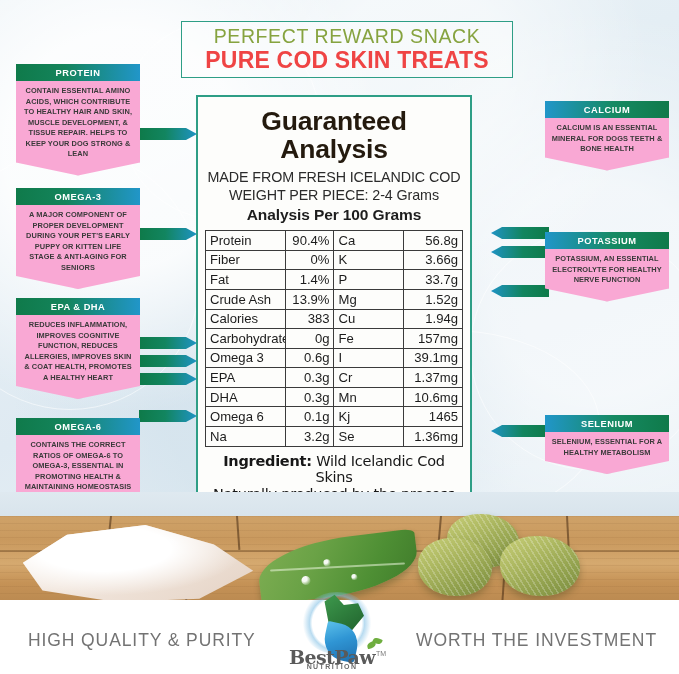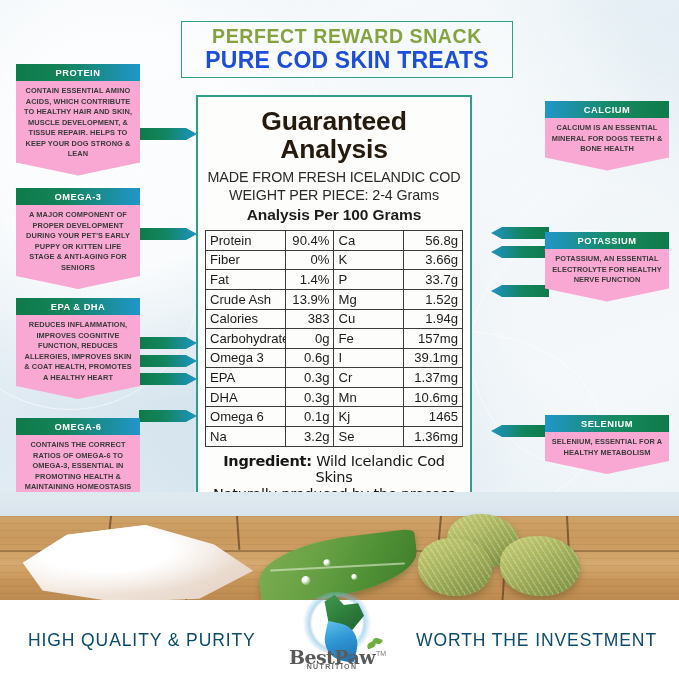--- a/index.html
+++ b/index.html
@@ -29,25 +29,25 @@
   }
 
   
   .title-box {
     position:absolute; left:181px; top:21px; width:332px; height:57px;
     border:1.5px solid #2e9e86;
     background:rgba(255,255,255,.30);
     display:flex; flex-direction:column; align-items:center; justify-content:center;
   }
   .title-top {
-    font-size:19.5px; letter-spacing:.6px; color:#86a33f; font-weight:700;
+    font-size:19.5px; letter-spacing:.6px; color:#86a33f; font-weight:400;
     line-height:1; padding-bottom:3px;
   }
   .title-main {
-    font-size:23px; letter-spacing:.2px; color:#1d4ed8; font-weight:700;
+    font-size:23px; letter-spacing:.2px; color:#ef4444; font-weight:700;
     line-height:1;
   }
 
   
   .panel {
     position:absolute; left:196px; top:95px; width:276px; height:400px;
     border:2px solid #2e9e86;
     background:#fdfdfb;
     padding:6px 7px 4px 7px;
   }
@@ -172,21 +172,21 @@
     position:absolute; border-radius:44% 52% 46% 50%;
     background:
       repeating-linear-gradient(58deg, rgba(255,255,255,.22) 0 1.5px, rgba(0,0,0,0) 1.5px 5px),
       linear-gradient(150deg,#c8cf78 0%,#aeb962 35%,#8f9f4c 72%,#7a8c40 100%);
     box-shadow:0 4px 7px rgba(50,55,20,.3);
   }
 
   
   .footer { position:absolute; left:0; top:600px; width:679px; height:74px; background:#ffffff; }
   .foot-txt {
-    position:absolute; top:30px; font-size:17.5px; color:#0c4a6e;
+    position:absolute; top:30px; font-size:17.5px; color:#737373;
     letter-spacing:.9px; font-weight:400; white-space:nowrap;
   }
   .foot-left  { left:28px; }
   .foot-right { right:22px; }
 
   .logo { position:absolute; left:279px; top:592px; width:118px; height:82px; }
   .logo-swirl {
     position:absolute; left:22px; top:0px; width:72px; height:62px;
     border-radius:50%;
     background:radial-gradient(circle at 50% 50%, rgba(255,255,255,0) 52%, rgba(126,190,228,.55) 58%, rgba(255,255,255,0) 72%);

